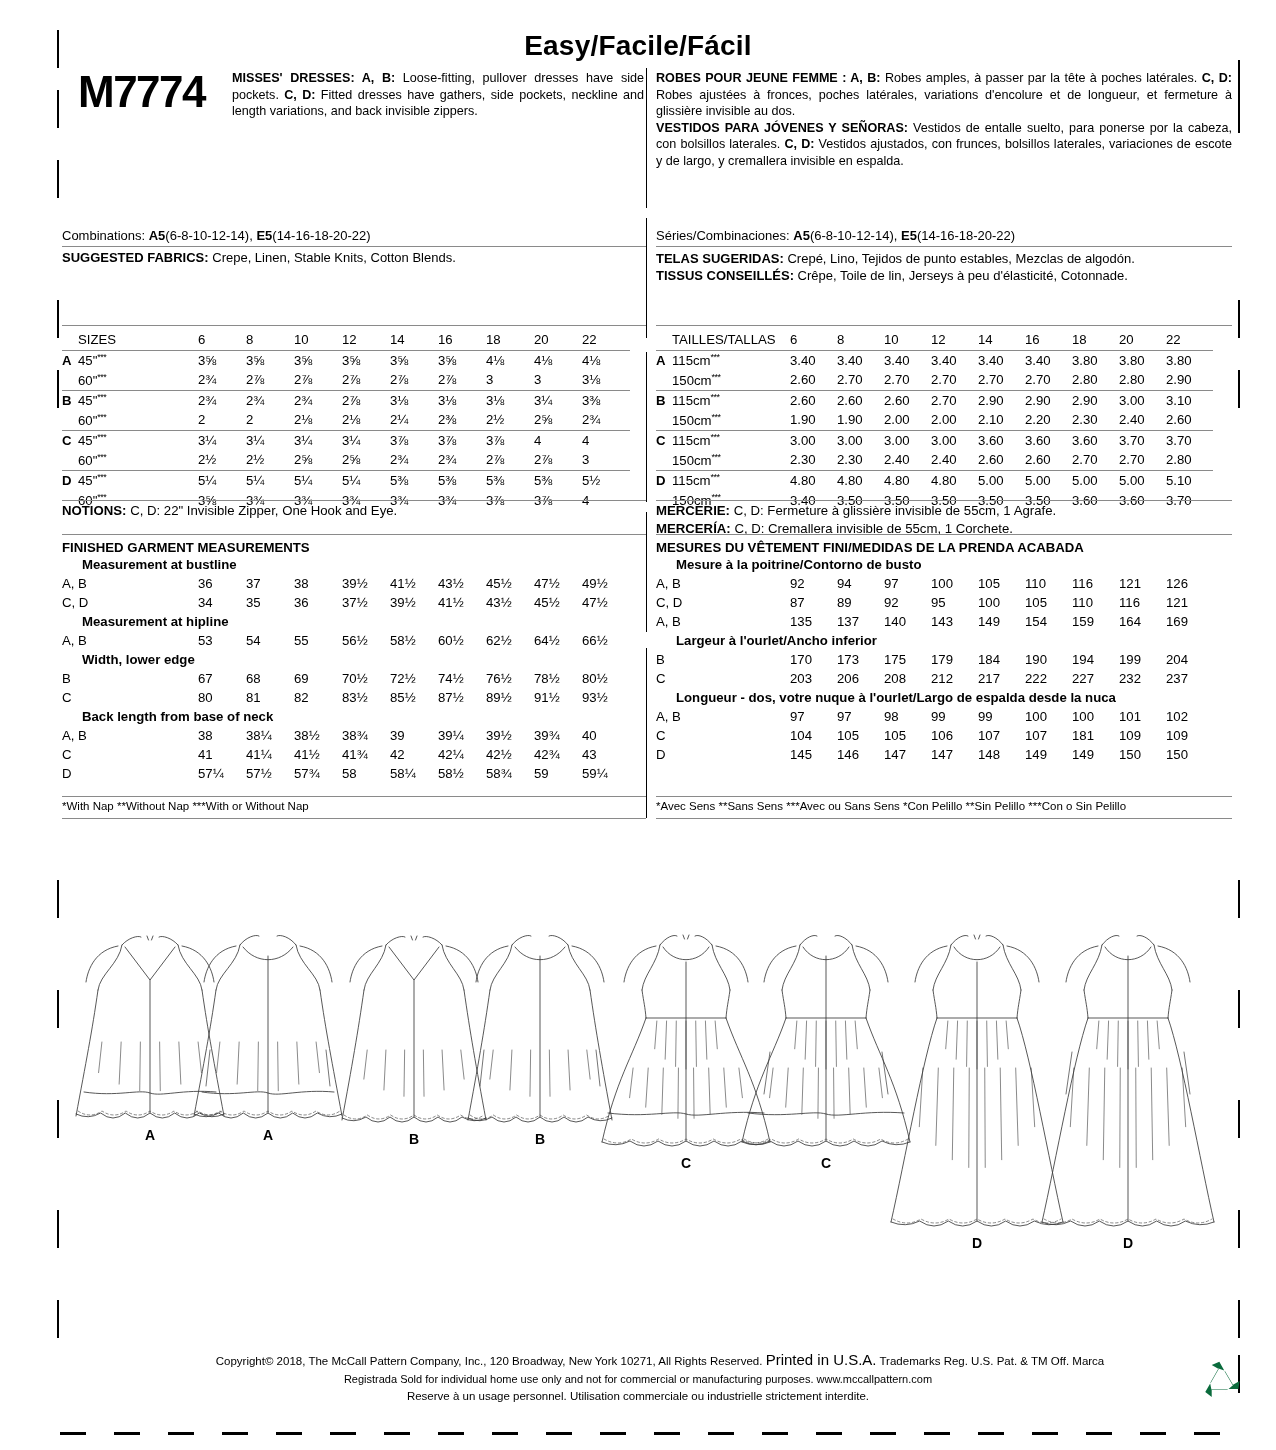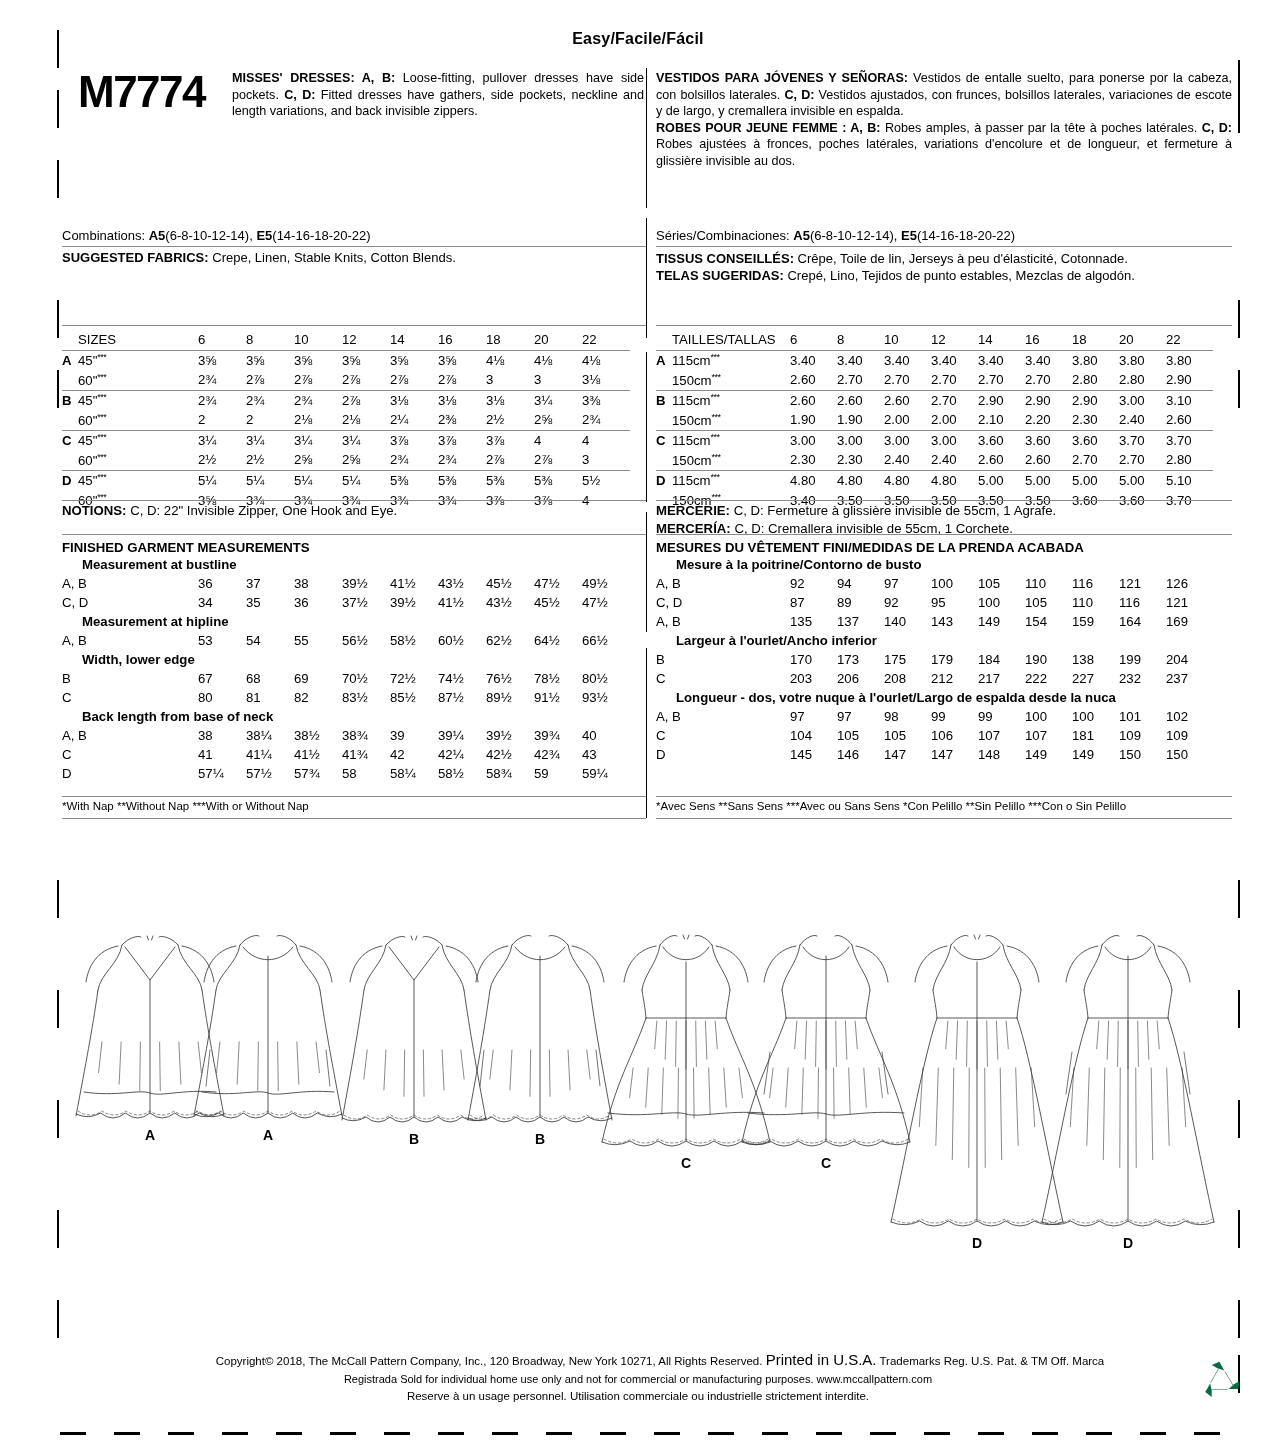--- a/index.html
+++ b/index.html
@@ -14,21 +14,21 @@
   }
   .page { position:absolute; inset:0; }
 
   
   .tick { position:absolute; background:#000; }
   .tick.v { width:2px; }
 
   
   .easy-title {
     position:absolute; left:0; right:0; top:30px;
-    text-align:center; font-size:16px; font-weight:bold;
+    text-align:center; font-size:28px; font-weight:bold;
     letter-spacing:0.2px;
   }
   .patt-num {
     position:absolute; left:78px; top:70px;
     font-size:44px; font-weight:bold; letter-spacing:-1.5px;
     line-height:1;
   }
   .desc-left {
     position:absolute; left:232px; top:70px; width:412px;
     font-size:12.6px; line-height:1.32; text-align:justify;
@@ -140,33 +140,33 @@
     </div>
 
   <div class="easy-title">Easy/Facile/Fácil</div>
   <div class="patt-num">M7774</div>
 
   <div class="desc-left">
     <p><span class="b">MISSES' DRESSES:</span><span class="b"> A, B:</span><span> Loose-fitting, pullover dresses have side pockets. </span><span class="b">C, D:</span><span> Fitted dresses have gathers, side pockets, neckline and length variations, and back invisible zippers.</span></p>
   </div>
 
   <div class="desc-right">
+    <p><span class="b">ROBES POUR JEUNE FEMME :</span><span class="b"> A, B:</span><span> Robes amples, à passer par la tête à poches latérales. </span><span class="b">C, D:</span><span> Robes ajustées à fronces, poches latérales, variations d'encolure et de longueur, et fermeture à glissière invisible au dos.</span></p>
     <p><span class="b">VESTIDOS PARA JÓVENES Y SEÑORAS:</span><span> Vestidos de entalle suelto, para ponerse por la cabeza, con bolsillos laterales. </span><span class="b">C, D:</span><span> Vestidos ajustados, con frunces, bolsillos laterales, variaciones de escote y de largo, y cremallera invisible en espalda.</span></p>
-    <p><span class="b">ROBES POUR JEUNE FEMME :</span><span class="b"> A, B:</span><span> Robes amples, à passer par la tête à poches latérales. </span><span class="b">C, D:</span><span> Robes ajustées à fronces, poches latérales, variations d'encolure et de longueur, et fermeture à glissière invisible au dos.</span></p>
   </div>
 
   <div class="combo-l"><span>Combinations: </span><span class="b">A5</span><span>(6-8-10-12-14), </span><span class="b">E5</span><span>(14-16-18-20-22)</span></div>
   <div class="hr" style="left:62px; top:246px; width:584px;"></div>
   <div class="fab-l"><span>SUGGESTED FABRICS:</span><span class="norm"> Crepe, Linen, Stable Knits, Cotton Blends.</span></div>
 
   <div class="combo-r"><span>Séries/Combinaciones: </span><span class="b">A5</span><span>(6-8-10-12-14), </span><span class="b">E5</span><span>(14-16-18-20-22)</span></div>
   <div class="hr" style="left:656px; top:246px; width:576px;"></div>
   <div class="fab-r">
+    <div class="just"><span class="lbl">TELAS SUGERIDAS:</span><span> Crepé, Lino, Tejidos de punto estables, Mezclas de algodón.</span></div>
     <div class="just"><span class="lbl">TISSUS CONSEILLÉS:</span><span> Crêpe, Toile de lin, Jerseys à peu d'élasticité, Cotonnade.</span></div>
-    <div class="just"><span class="lbl">TELAS SUGERIDAS:</span><span> Crepé, Lino, Tejidos de punto estables, Mezclas de algodón.</span></div>
   </div>
 
   <div class="hr" style="left:62px; top:325px; width:584px;"></div>
   <div class="ytable" id="yard-left">
     <table>
         <tbody id="yl-body">
           <tr>
             <td class="grp"></td>
             <td class="wid" style="font-weight: normal;">SIZES</td>
             <td class="num">6</td>
@@ -584,21 +584,21 @@
             <td colspan="10" class="sec">Largeur à l'ourlet/Ancho inferior</td>
           </tr>
           <tr>
             <td class="lab">B</td>
             <td class="num">170</td>
             <td class="num">173</td>
             <td class="num">175</td>
             <td class="num">179</td>
             <td class="num">184</td>
             <td class="num">190</td>
-            <td class="num">138</td>
+            <td class="num">194</td>
             <td class="num">199</td>
             <td class="num">204</td>
           </tr>
           <tr>
             <td class="lab">C</td>
             <td class="num">203</td>
             <td class="num">206</td>
             <td class="num">208</td>
             <td class="num">212</td>
             <td class="num">217</td>

